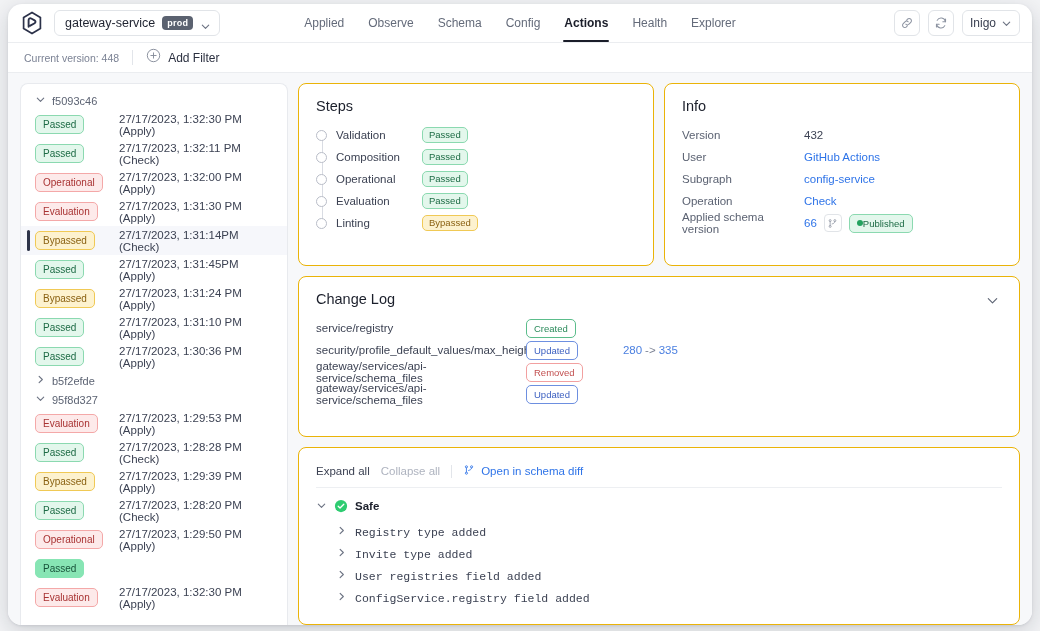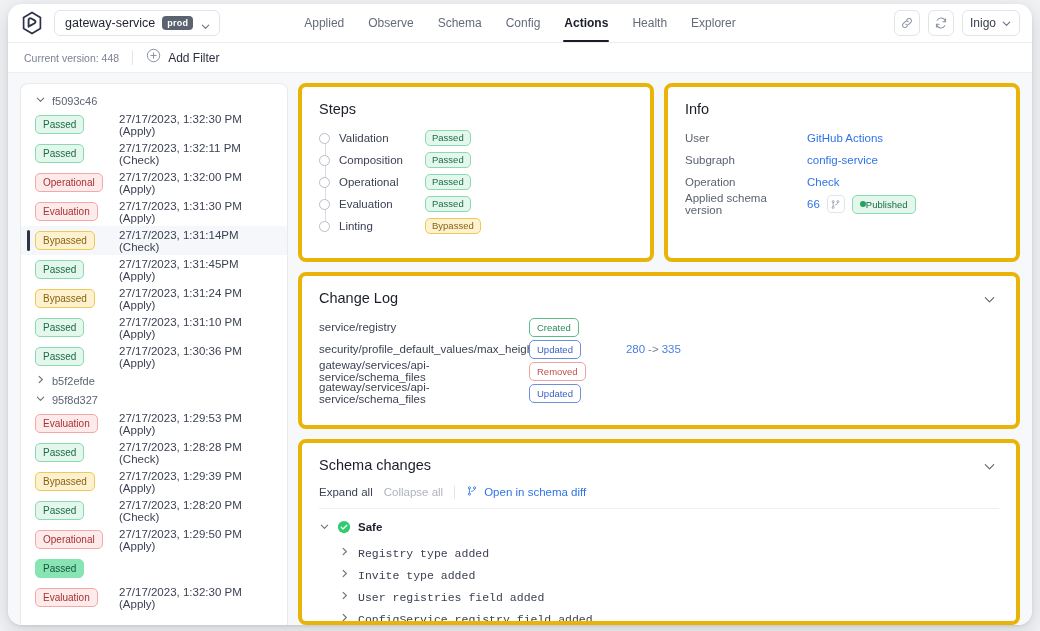--- a/index.html
+++ b/index.html
@@ -128,22 +128,22 @@
   .rowtime { font-size: 11.5px; color: #3c4253; margin-left: auto; padding-right: 10px;
              width: 168px; }
 
   .main {
     flex: 1; padding: 10px 12px 0 10px;
     display: flex; flex-direction: column; gap: 10px;
     overflow: hidden;
   }
   .toprow { display: flex; gap: 10px; flex: 0 0 auto; }
   .card {
-    background: #fff; border: 4px solid #eab308; border-radius: 8px;
-    padding: 14px 17px 21px 17px;
+    background: #fff; border: 1px solid #eab308; border-radius: 8px;
+    padding: 14px 17px 31px 17px;
   }
   .card-steps { flex: 1 1 0; }
   .card-info  { flex: 1 1 0; }
   .card-title { font-size: 14.5px; color: #1b1f2b; margin-bottom: 10px; }
 
   
   .steps { position: relative; }
   .steps::before {
     content: ""; position: absolute; left: 5.5px; top: 11px; bottom: 11px;
     width: 1px; background: #d9dce3;
@@ -389,20 +389,24 @@
                 <span class="dot"></span>
                 <span class="step-name">Linting</span>
                 <span class="badge b-bypassed">Bypassed</span>
               </div>
             </div>
         </div>
 
         <div class="card card-info">
           <div class="card-title">Info</div>
           <div id="inforows">
+              <div class="inforow">
+                <span class="infokey">Version</span>
+                <span class="infoval">432</span>
+              </div>
               <div class="inforow">
                 <span class="infokey">User</span>
                 <span class="infoval link">GitHub Actions</span>
               </div>
               <div class="inforow">
                 <span class="infokey">Subgraph</span>
                 <span class="infoval link">config-service</span>
               </div>
               <div class="inforow">
                 <span class="infokey">Operation</span>
@@ -454,28 +458,20 @@
               <span class="ob ob-removed">Removed</span>
             </div>
             <div class="cl-row">
               <span class="cl-path">gateway/services/api-service/schema_files</span>
               <span class="ob ob-updated">Updated</span>
             </div>
           </div>
       </div>
 
       <div class="card card-schema">
-        <div class="card-head">
-          <div class="card-title">Schema changes</div>
-          <span class="collapse-btn">
-            <svg viewBox="0 0 16 16" width="15" height="15">
-                <path d="M3.5 6 8 10.5 12.5 6" fill="none" stroke="#5c6373" stroke-width="1.2" stroke-linecap="round" stroke-linejoin="round"></path>
-              </svg>
-          </span>
-        </div>
         <div class="sc-tools">
           <span class="sc-link sc-expand">Expand all</span>
           <span class="sc-link sc-collapse">Collapse all</span>
           <span class="sc-sep"></span>
           <span class="sc-link sc-diff">
             <span>
               <svg viewBox="0 0 14 14" width="12" height="12">
                   <circle cx="4" cy="3.3" r="1.25" fill="none" stroke="#2f74e8" stroke-width="1"></circle>
                   <circle cx="4" cy="10.7" r="1.25" fill="none" stroke="#2f74e8" stroke-width="1"></circle>
                   <circle cx="10" cy="3.3" r="1.25" fill="none" stroke="#2f74e8" stroke-width="1"></circle>

